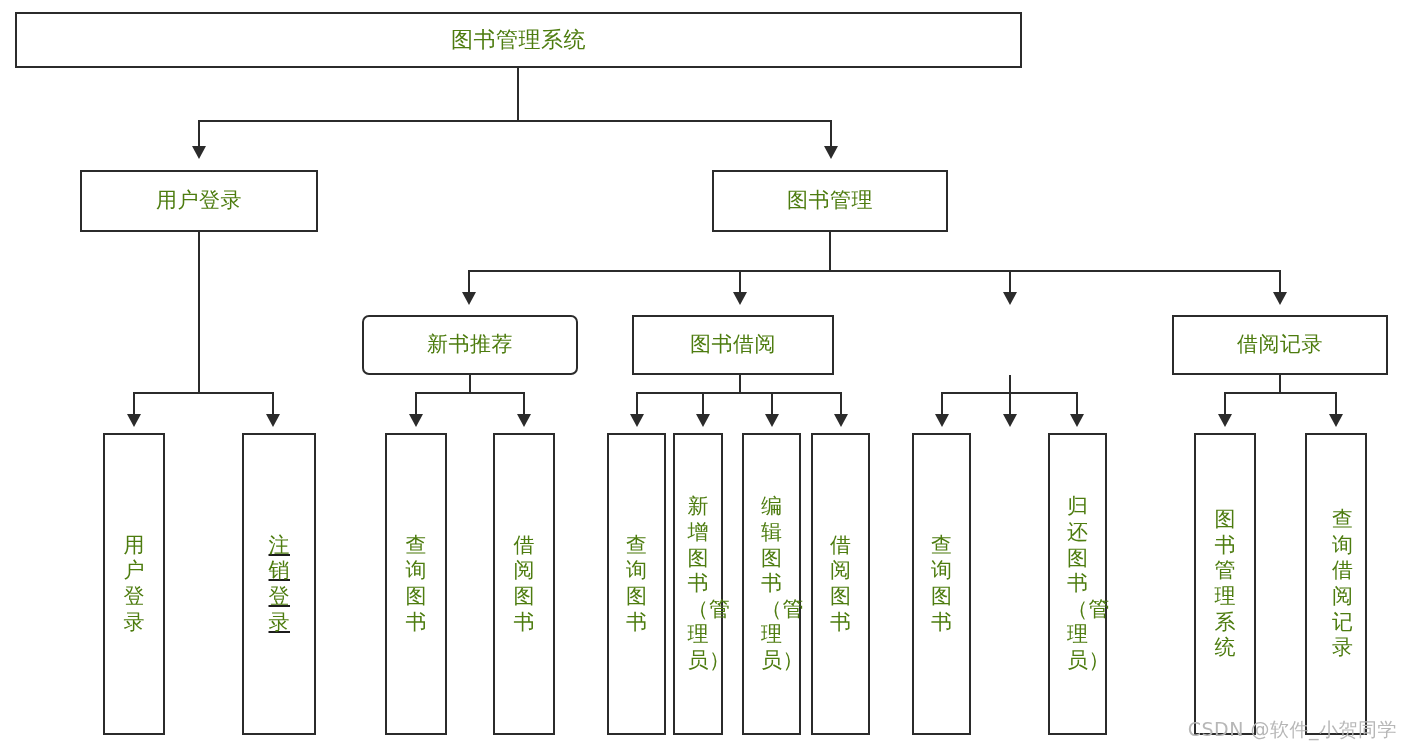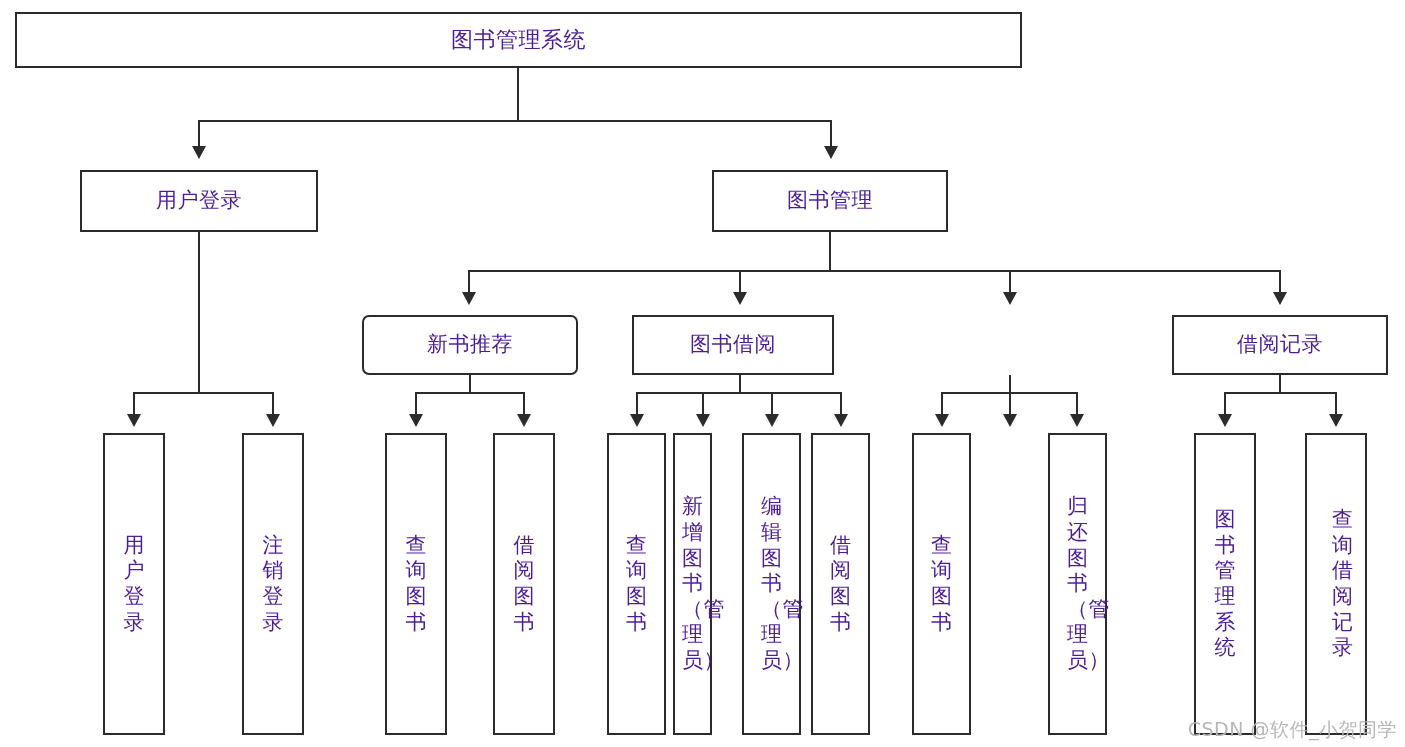--- a/index.html
+++ b/index.html
@@ -23,21 +23,21 @@
     border:2px solid #2b2b2b;
     display:flex;
     align-items:center;
     justify-content:center;
     text-align:center;
   }
   .node .label{
     display:block;
     line-height:1.12;
     letter-spacing:0.5px;
-    color:#4c1d95;
+    color:#4d7c0f;
   }
   
   .node.horiz .label{
     font-size:21px;
     white-space:nowrap;
   }
   .node.root .label{font-size:22px;}
   
   .node.vert{
     align-items:center;
@@ -159,35 +159,35 @@
   <div class="ln v" style="left:1279px;top:375px;height:17px;"></div>
   <div class="ln h" style="left:1224px;top:392px;width:113px;"></div>
   <div class="ln v" style="left:1224px;top:392px;height:22px;"></div>
   <div class="ln v" style="left:1335px;top:392px;height:22px;"></div>
   <div class="arrow" style="left:1218px;top:414px;"></div>
   <div class="arrow" style="left:1329px;top:414px;"></div>
 
   <div class="node vert" style="left:103px;top:433px;width:62px;height:302px;">
     <span class="label">用户登录</span>
   </div>
-  <div class="node vert" style="left:242px;top:433px;width:62px;height:302px;">
+  <div class="node vert" style="left:242px;top:433px;width:74px;height:302px;text-decoration:underline;">
     <span class="label">注销登录</span>
   </div>
 
   <div class="node vert" style="left:385px;top:433px;width:62px;height:302px;">
     <span class="label">查询图书</span>
   </div>
   <div class="node vert" style="left:493px;top:433px;width:62px;height:302px;">
     <span class="label">借阅图书</span>
   </div>
 
   <div class="node vert" style="left:607px;top:433px;width:59px;height:302px;">
     <span class="label">查询图书</span>
   </div>
-  <div class="node vert" style="left:673px;top:433px;width:39px;height:302px;">
+  <div class="node vert" style="left:673px;top:433px;width:50px;height:302px;">
     <span class="label">新增图书（管理员）</span>
   </div>
   <div class="node vert" style="left:742px;top:433px;width:59px;height:302px;">
     <span class="label">编辑图书（管理员）</span>
   </div>
   <div class="node vert" style="left:811px;top:433px;width:59px;height:302px;">
     <span class="label">借阅图书</span>
   </div>
 
   <div class="node vert" style="left:912px;top:433px;width:59px;height:302px;">

